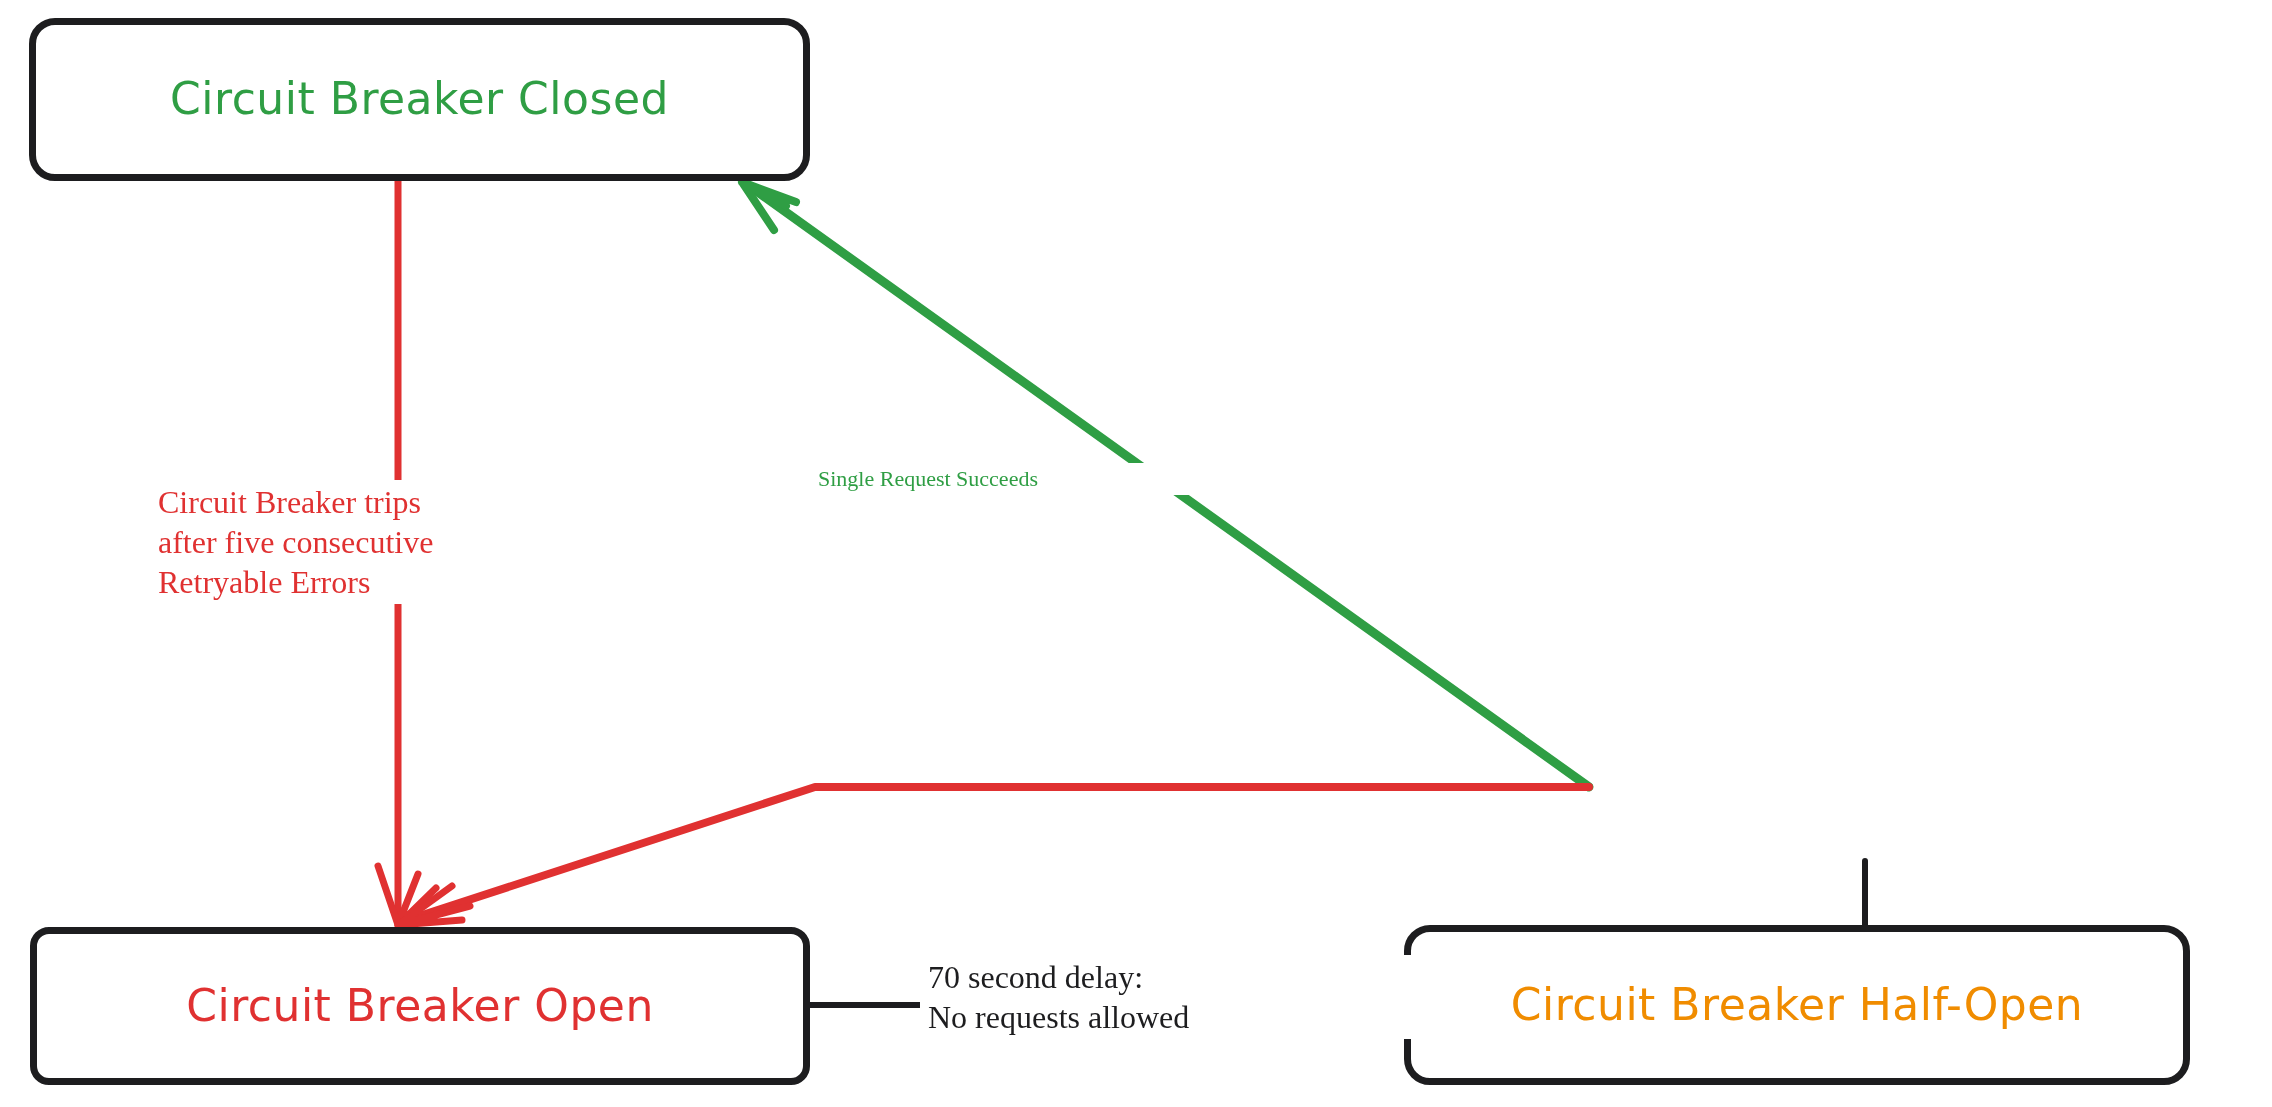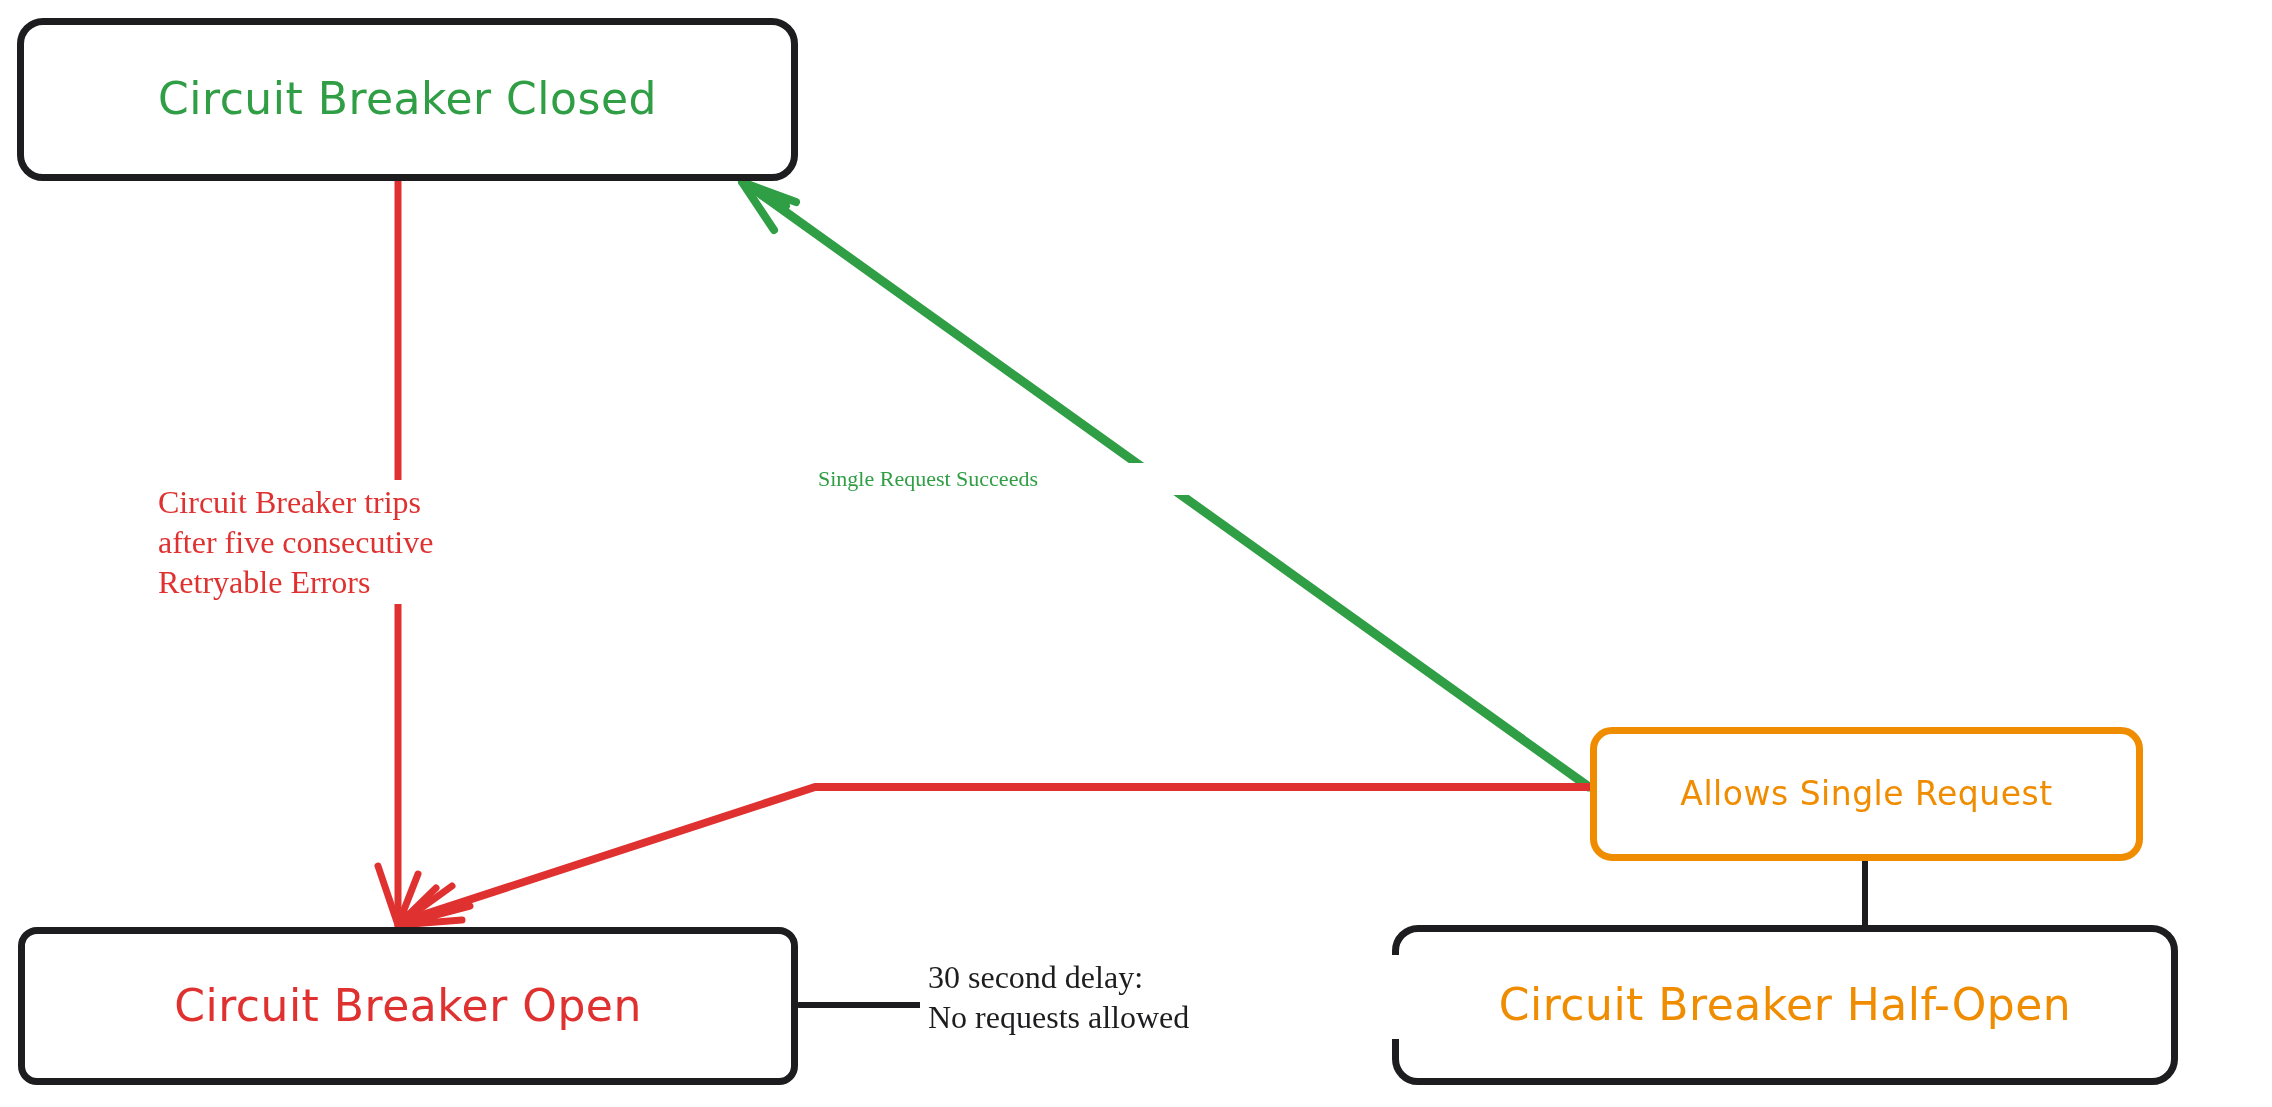--- a/index.html
+++ b/index.html
@@ -31,20 +31,21 @@
     display: flex;
     align-items: center;
     justify-content: center;
     background: #ffffff;
     border-radius: 26px;
     border-style: solid;
   }
   .node-dark {
     border-width: 7px;
     border-color: #1d1d1f;
+    margin-left: 12px;
   }
   .node-orange-border {
     border-width: 7px;
     border-color: #F08C00;
   }
   .node-label {
     font-family: "DejaVu Sans", sans-serif;
     font-weight: 400;
     letter-spacing: 0.5px;
     white-space: nowrap;
@@ -148,27 +149,24 @@
   </div>
 
   <div class="node node-dark" id="node-open">
     <span class="node-label">Circuit Breaker Open</span>
   </div>
 
   <div class="node node-dark" id="node-half-open">
     <span class="node-label">Circuit Breaker Half-Open</span>
   </div>
 
-  <div class="node node-orange-border" id="node-allows">
-    <span class="node-label">Allows Single Request</span>
-  </div>
 
   <div class="edge-label" id="label-trips">Circuit Breaker trips
 after five consecutive
 Retryable Errors</div>
 
   <div class="edge-label" id="label-succeeds">Single Request Succeeds</div>
 
 
-  <div class="edge-label" id="label-delay">30 second delay:
+  <div class="edge-label" id="label-delay">70 second delay:
 No requests allowed</div>
 
 </div>
 
 </body></html>

